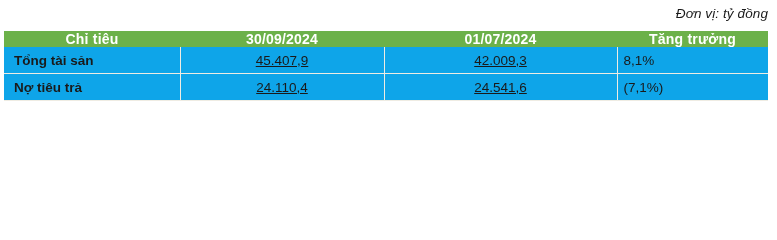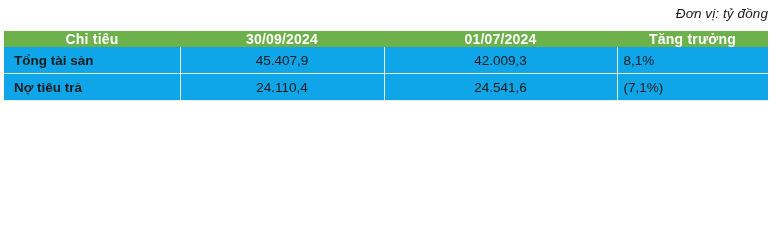--- a/index.html
+++ b/index.html
@@ -84,20 +84,21 @@
   }
 
   tbody td.metric {
     text-align: left;
     font-weight: bold;
   }
 
   tbody td.value {
     text-align: center;
     font-weight: normal;
+    text-decoration: underline;
   }
 
   tbody td.growth {
     font-weight: normal;
     padding-left: 6px;
   }
 </style>
 </head>
 <body>
 

